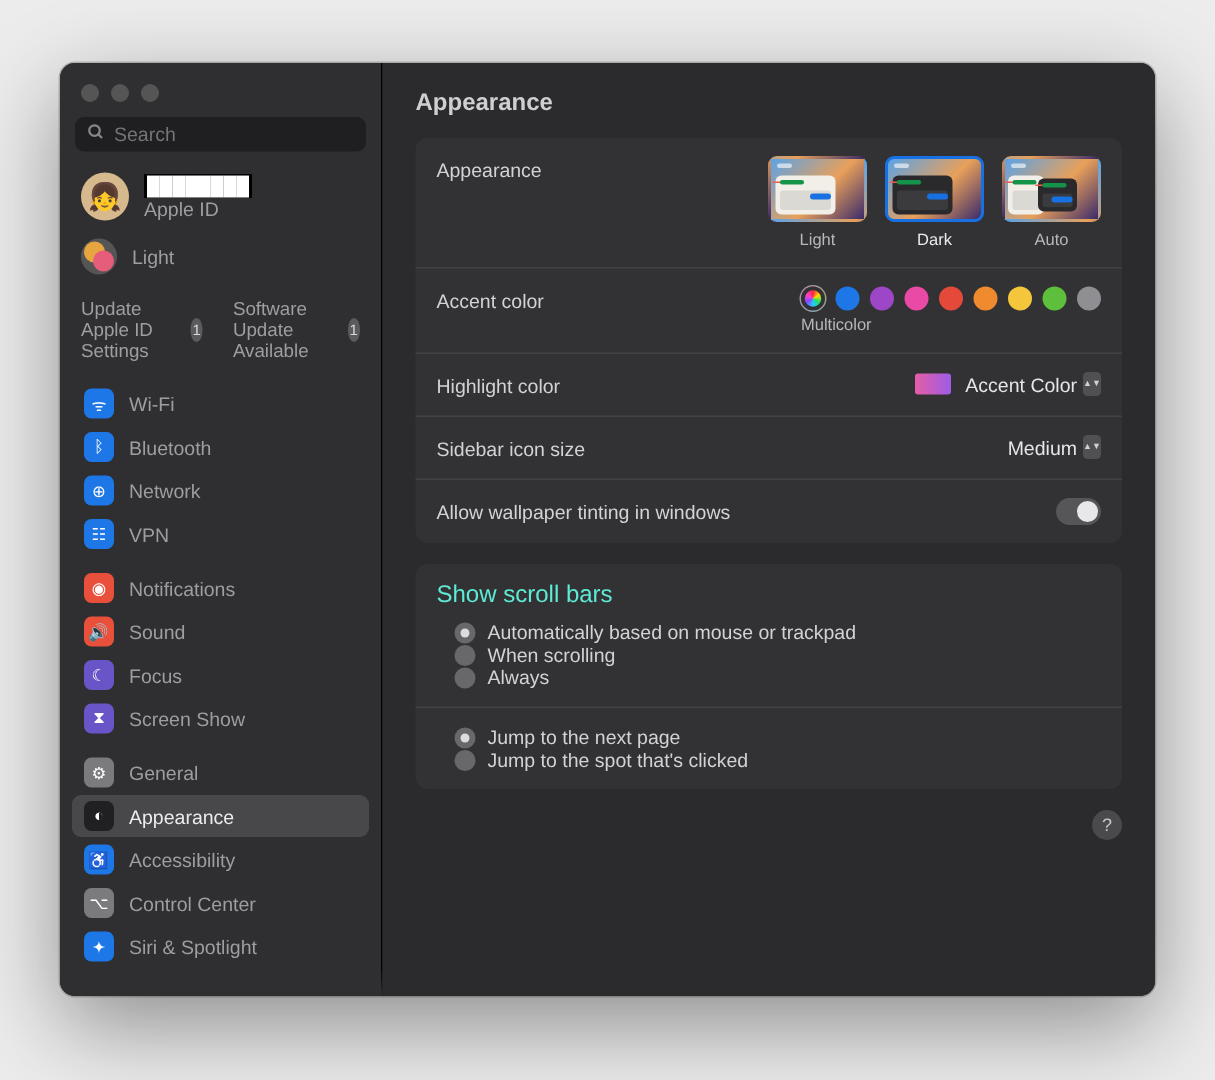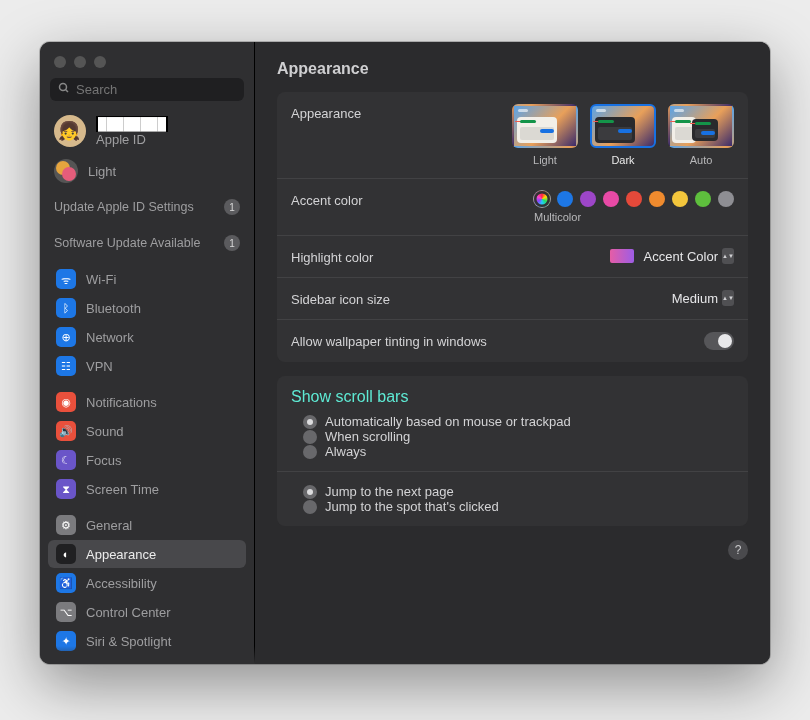--- a/index.html
+++ b/index.html
@@ -120,23 +120,22 @@
       color: #9e9ea0;
       font-size: 13px;
     }
     .family-label {
       color: #9e9ea0;
       font-size: 13px;
     }
     .alerts {
       padding: 10px 14px 6px;
       display: flex;
-      flex-direction: column;
+      flex-direction: row;
       gap: 20px;
-      text-align: center;
     }
     .alert-row {
       display: flex;
       align-items: center;
       justify-content: space-between;
       color: #9e9ea0;
       font-size: 12.5px;
     }
     .badge {
       width: 16px; height: 16px;
@@ -453,21 +452,21 @@
           <div class="nav-item">
             <span class="nav-icon" style="background: rgb(233, 80, 60);">🔊</span>
             <span>Sound</span>
           </div>
           <div class="nav-item">
             <span class="nav-icon" style="background: rgb(106, 85, 200);">☾</span>
             <span>Focus</span>
           </div>
           <div class="nav-item">
             <span class="nav-icon" style="background: rgb(106, 85, 200);">⧗</span>
-            <span>Screen Time</span>
+            <span>Screen Show</span>
           </div>
         </div>
         <div class="nav-group">
           <div class="nav-item">
             <span class="nav-icon" style="background: rgb(123, 123, 126);">⚙</span>
             <span>General</span>
           </div>
           <div class="nav-item active">
             <span class="nav-icon" style="background: rgb(32, 32, 34);">◐</span>
             <span>Appearance</span>

